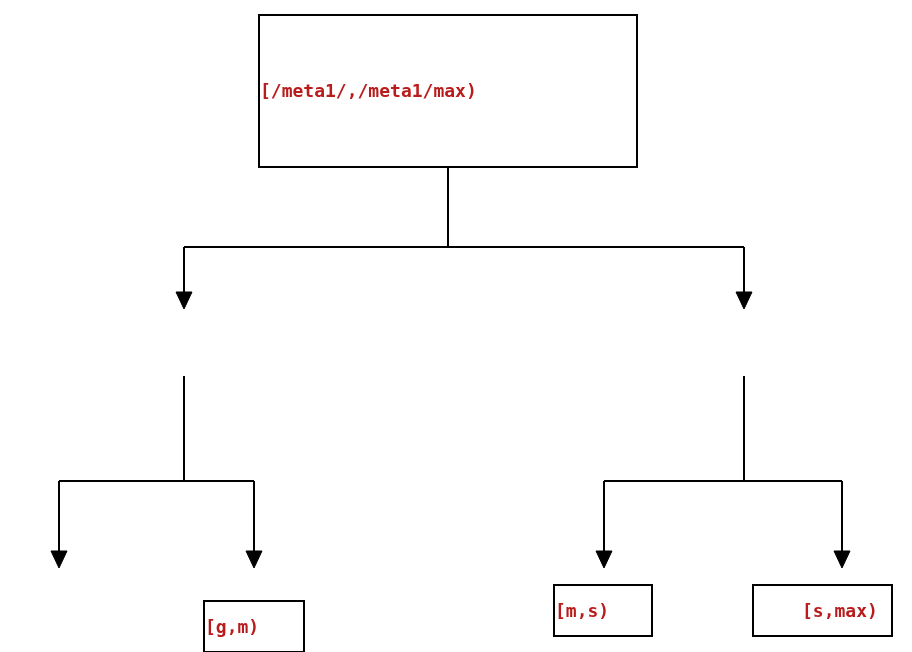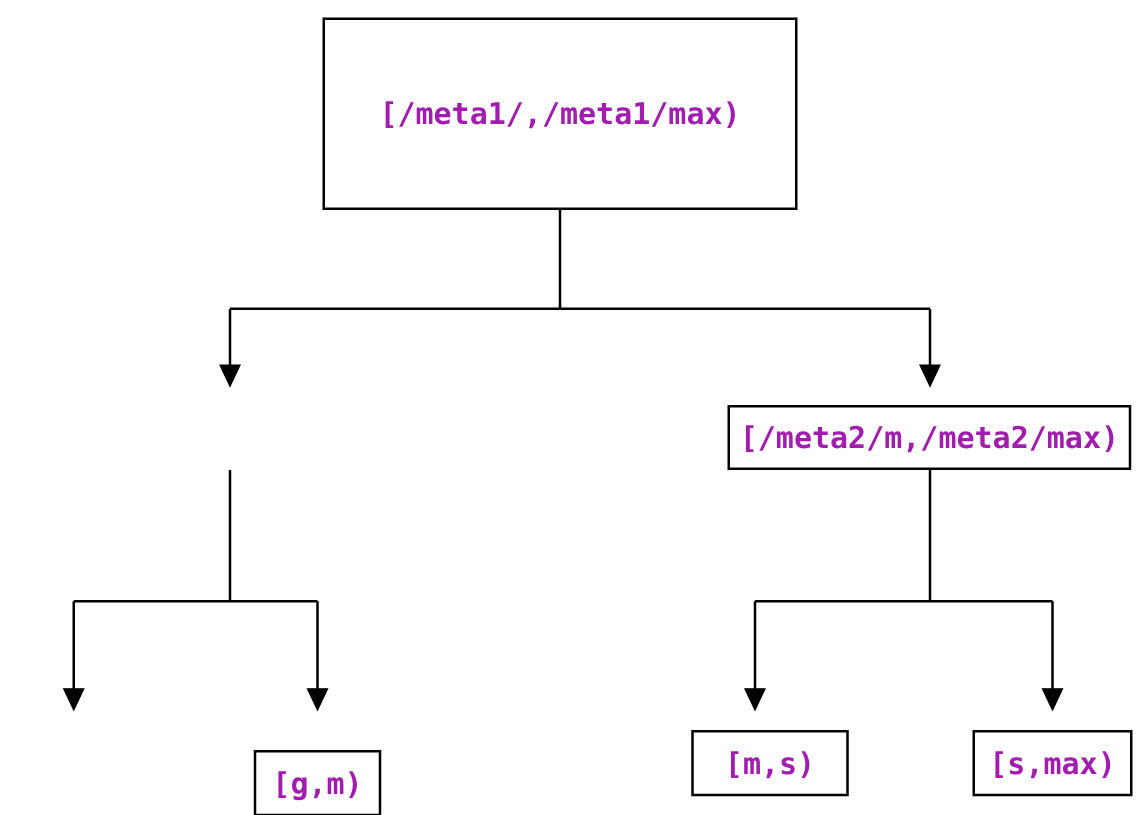--- a/index.html
+++ b/index.html
@@ -29,36 +29,35 @@
   }
   .edges polygon {
     fill: #000000;
     stroke: #000000;
   }
   .node {
     position: absolute;
     box-sizing: border-box;
     background: #ffffff;
     border: 2px solid #000000;
-    color: #a21caf;
+    color: #b91c1c;
     font-weight: 700;
-    font-size: 24px;
+    font-size: 18px;
     line-height: 1;
     display: flex;
     align-items: center;
-    justify-content: center;
     white-space: nowrap;
   }
   .node-root       { left: 258px; top: 14px;  width: 380px; height: 154px; }
   .node-meta2-left { left: 22px;  top: 324px; width: 323px; height: 52px; }
   .node-meta2-right{ left: 582px; top: 324px; width: 323px; height: 52px; }
   .node-leaf-ag    { left: 8px;   top: 584px; width: 102px; height: 53px; }
   .node-leaf-gm    { left: 203px; top: 584px; width: 102px; height: 53px; margin-top: 16px; }
-  .node-leaf-ms    { left: 553px; top: 584px; width: 126px; height: 53px; }
-  .node-leaf-smax  { left: 778px; top: 584px; width: 128px; height: 53px; }
+  .node-leaf-ms    { left: 553px; top: 584px; width: 100px; height: 53px; }
+  .node-leaf-smax  { left: 752px; top: 584px; width: 141px; height: 53px; padding-left: 48px; }
 </style>
 </head>
 <body>
 
 <div class="canvas">
 
   <svg class="edges" viewBox="0 0 912 652" xmlns="http://www.w3.org/2000/svg">
 
     <path d="M448 168 L448 247"></path>
     <path d="M184 247 L744 247"></path>
@@ -80,23 +79,20 @@
     <path d="M842 481 L842 552"></path>
     <polygon points="596,551 612,551 604,568"></polygon>
     <polygon points="834,551 850,551 842,568"></polygon>
   </svg>
 
   <div class="node node-root">
     <span>[/meta1/,/meta1/max)</span>
   </div>
 
 
-  <div class="node node-meta2-right">
-    <span>[/meta2/m,/meta2/max)</span>
-  </div>
 
 
   <div class="node node-leaf-gm">
     <span>[g,m)</span>
   </div>
 
   <div class="node node-leaf-ms">
     <span>[m,s)</span>
   </div>
 

